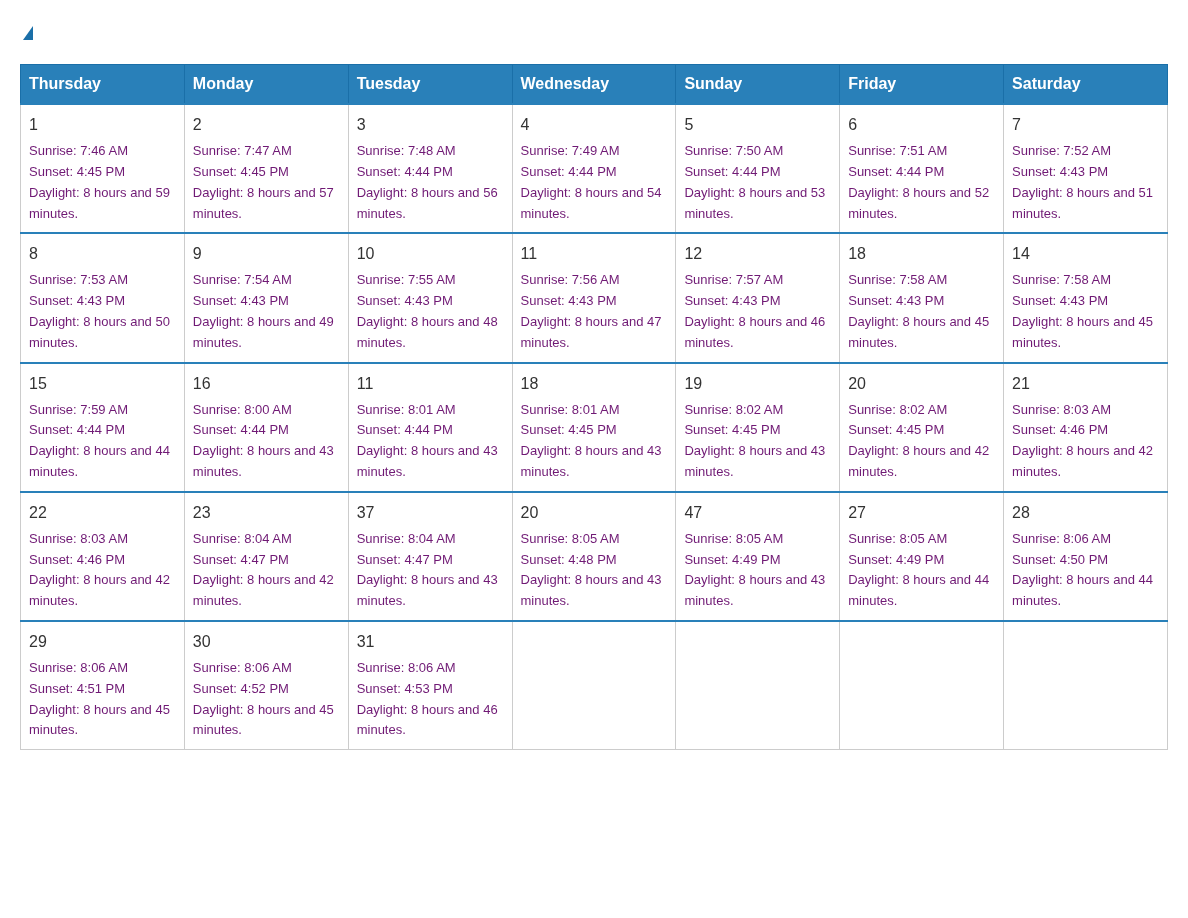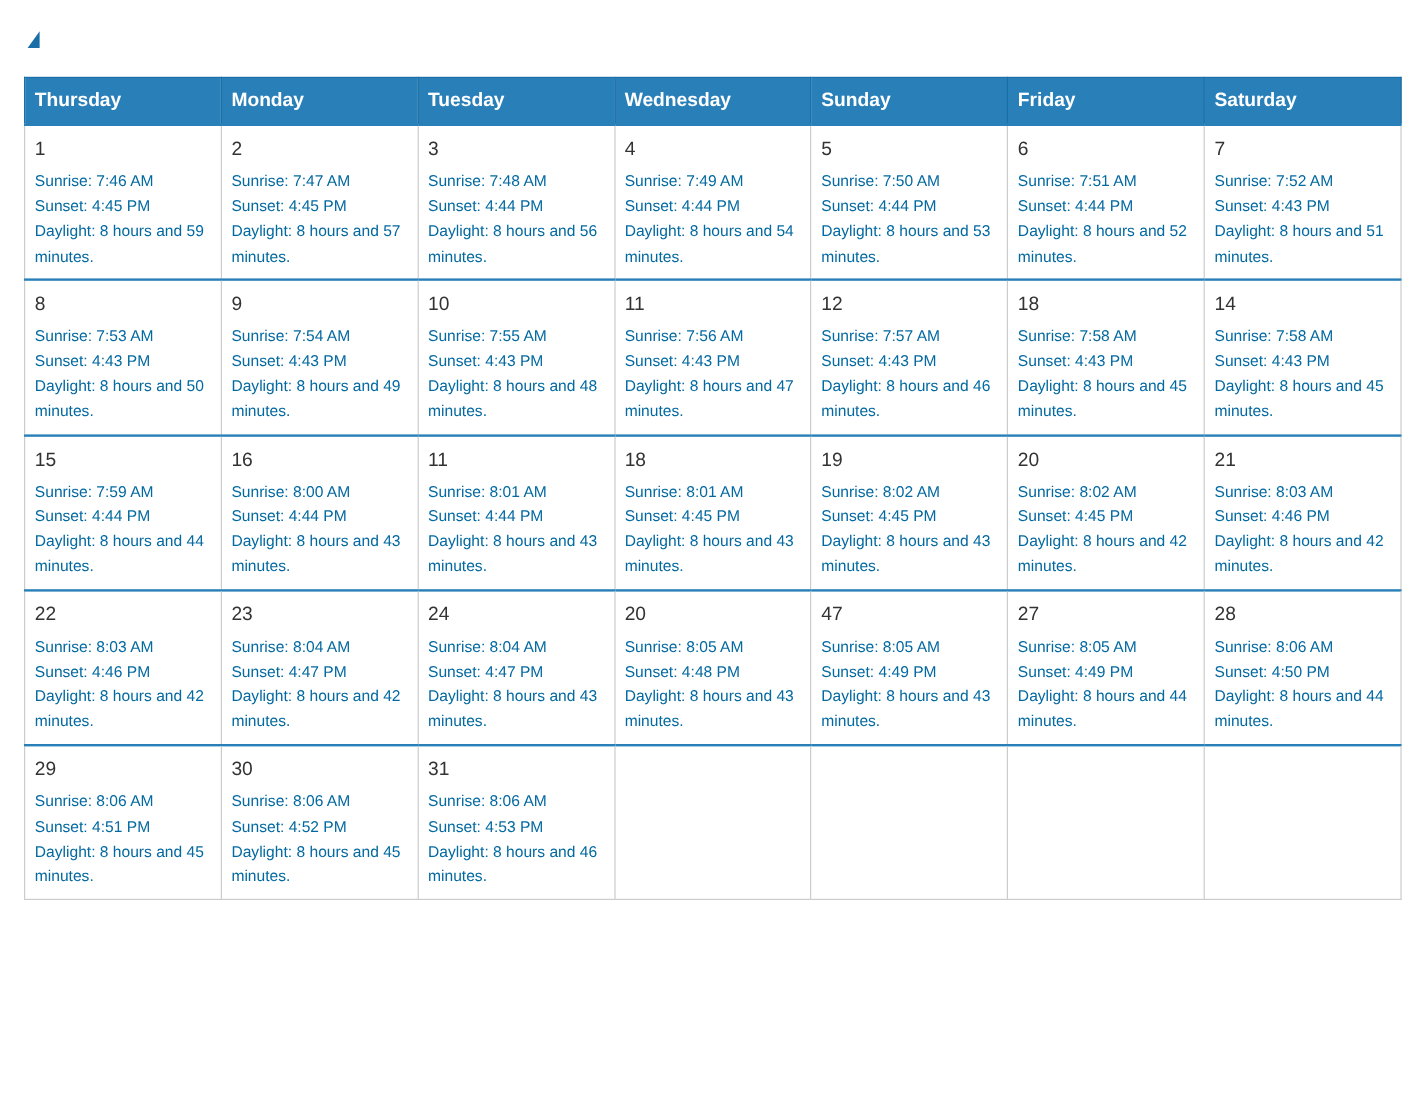--- a/index.html
+++ b/index.html
@@ -77,21 +77,21 @@
     }
     .day-number {
       font-size: 16px;
       font-weight: normal;
       color: #333;
       display: block;
       margin-bottom: 4px;
     }
     .day-info {
       font-size: 13px;
-      color: #0369a1;
+      color: #701a75;
       line-height: 1.6;
     }
     .empty-cell {
       background: #fff;
     }
   </style>
 </head>
 <body>
 
 <div class="header">
@@ -213,21 +213,21 @@
       <tr>
         <td>
           <span class="day-number">22</span>
 <div class="day-info">Sunrise: 8:03 AM<br>Sunset: 4:46 PM<br>Daylight: 8 hours and 42 minutes.</div>
         </td>
         <td>
           <span class="day-number">23</span>
 <div class="day-info">Sunrise: 8:04 AM<br>Sunset: 4:47 PM<br>Daylight: 8 hours and 42 minutes.</div>
         </td>
         <td>
-          <span class="day-number">24</span>
+          <span class="day-number">37</span>
 <div class="day-info">Sunrise: 8:04 AM<br>Sunset: 4:47 PM<br>Daylight: 8 hours and 43 minutes.</div>
         </td>
         <td>
           <span class="day-number">20</span>
 <div class="day-info">Sunrise: 8:05 AM<br>Sunset: 4:48 PM<br>Daylight: 8 hours and 43 minutes.</div>
         </td>
         <td>
           <span class="day-number">47</span>
 <div class="day-info">Sunrise: 8:05 AM<br>Sunset: 4:49 PM<br>Daylight: 8 hours and 43 minutes.</div>
         </td>

